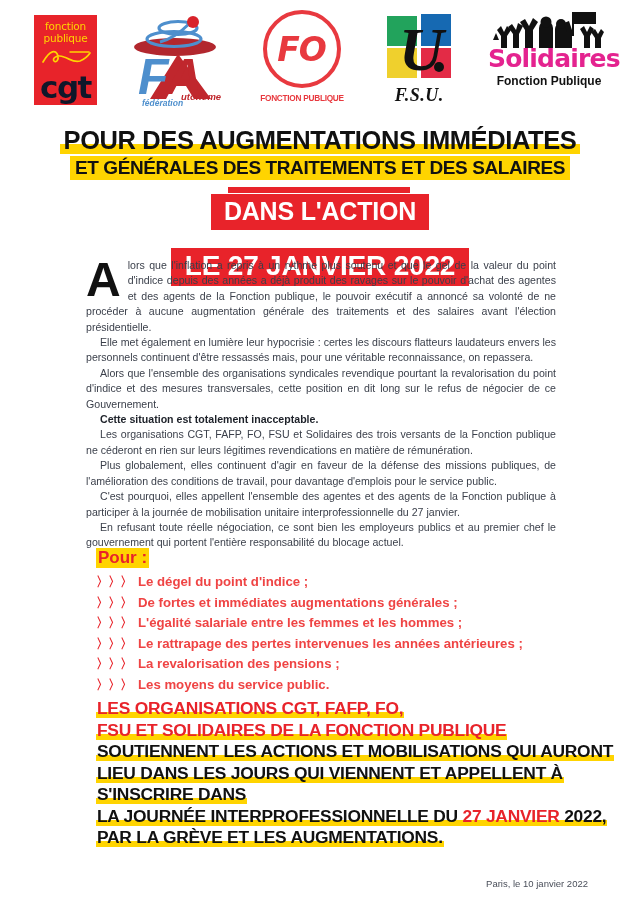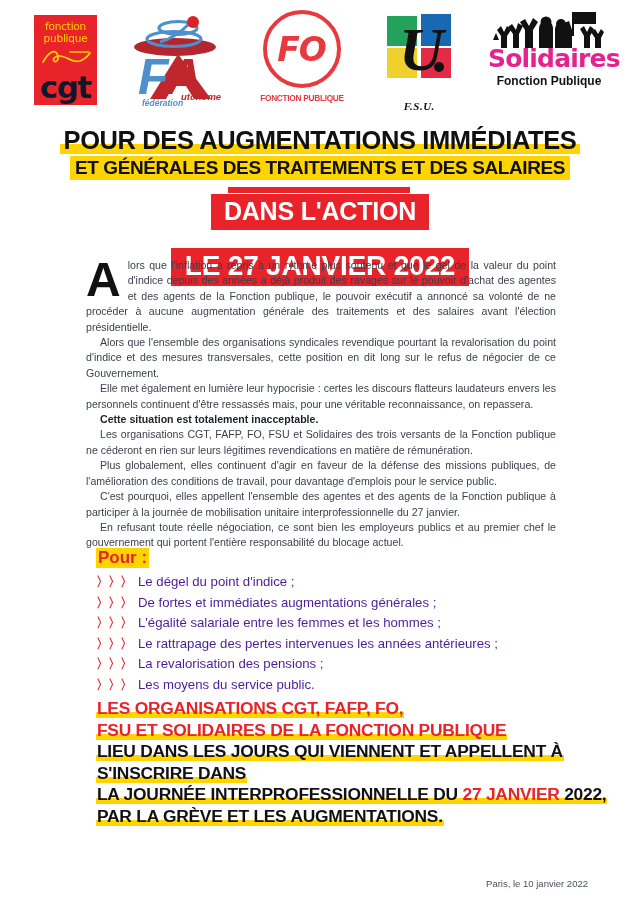--- a/index.html
+++ b/index.html
@@ -97,25 +97,25 @@
     font-size: 9px;
     letter-spacing: -0.3px;
     transform: scaleX(.92);
     font-family: "Liberation Sans", sans-serif;
   }
 
   
   .logo-fsu { width: 92px; height: 100px; position: relative; text-align:center;}
   .fsu-sq { width: 72px; height: 72px; margin: 0 auto; position: relative; }
   .fsu-sub {
-    margin-top: 18px;
+    margin-top: 3px;
     font-family: "Liberation Serif", "DejaVu Serif", serif;
     font-weight: bold;
     font-style: italic;
-    font-size: 11px;
+    font-size: 18px;
     color: #111111;
     letter-spacing: .5px;
   }
 
   
   .logo-sol { width: 122px; height: 100px; position: relative; text-align: center; }
   .sol-crowd { height: 38px; width: 120px; margin: 0 auto; display:block; }
   .sol-word {
     color: #e4238f;
     font-weight: bold;
@@ -232,23 +232,23 @@
   .chev {
     color: #e8232a;
     font-family: "Liberation Sans", sans-serif;
     font-weight: bold;
     font-size: 13px;
     letter-spacing: -1px;
     margin-right: 6px;
     flex: 0 0 auto;
   }
   .pour-text {
-    color: #4c1d95;
-    font-family: "Liberation Sans", sans-serif;
-    font-weight: normal;
+    color: #ef4444;
+    font-family: "Liberation Sans", sans-serif;
+    font-weight: bold;
     font-size: 13.2px;
     line-height: 16px;
   }
 
   
   .cta {
     position: absolute;
     left: 96px; top: 698px;
     width: 490px;
   }
@@ -361,22 +361,22 @@
 
 <div class="banners">
   <div><span class="banner banner-1">DANS L'ACTION</span></div>
   <div><span class="banner banner-2">LE 27 JANVIER 2022</span></div>
 </div>
 
 <div class="body-col">
   <p class="first">
     <span class="dropcap">A</span><span>lors que l'inflation a repris à un rythme plus soutenu et que le gel de la valeur du point d'indice depuis des années a déjà produit des ravages sur le pouvoir d'achat des agentes et des agents de la Fonction publique, le pouvoir exécutif a annoncé sa volonté de ne procéder à aucune augmentation générale des traitements et des salaires avant l'élection présidentielle.</span>
   </p>
+  <p>Elle met également en lumière leur hypocrisie : certes les discours flatteurs laudateurs envers les personnels continuent d'être ressassés mais, pour une véritable reconnaissance, on repassera.</p>
   <p>Alors que l'ensemble des organisations syndicales revendique pourtant la revalorisation du point d'indice et des mesures transversales, cette position en dit long sur le refus de négocier de ce Gouvernement.</p>
-  <p>Elle met également en lumière leur hypocrisie : certes les discours flatteurs laudateurs envers les personnels continuent d'être ressassés mais, pour une véritable reconnaissance, on repassera.</p>
   <p style="text-indent:14px"><b>Cette situation est totalement inacceptable.</b></p>
   <p>Les organisations CGT, FAFP, FO, FSU et Solidaires des trois versants de la Fonction publique ne céderont en rien sur leurs légitimes revendications en matière de rémunération.</p>
   <p>Plus globalement, elles continuent d'agir en faveur de la défense des missions publiques, de l'amélioration des conditions de travail, pour davantage d'emplois pour le service public.</p>
   <p>C'est pourquoi, elles appellent l'ensemble des agentes et des agents de la Fonction publique à participer à la journée de mobilisation unitaire interprofessionnelle du 27 janvier.</p>
   <p>En refusant toute réelle négociation, ce sont bien les employeurs publics et au premier chef le gouvernement qui portent l'entière responsabilité du blocage actuel.</p>
 </div>
 
 <div class="pour-block">
   <div class="pour-title">Pour :</div>
   <div class="pour-list">
@@ -403,19 +403,20 @@
     <div class="pour-item">
       <span class="chev">〉〉〉</span>
       <span class="pour-text">Les moyens du service public.</span>
     </div>
   </div>
 </div>
 
 <div class="cta">
   <div class="cta-line cta-red"><span class="mark">LES ORGANISATIONS CGT, FAFP, FO,</span></div>
   <div class="cta-line cta-red"><span class="mark">FSU ET SOLIDAIRES DE LA FONCTION PUBLIQUE</span></div>
+  <div class="cta-line cta-dark"><span class="mark">SOUTIENNENT LES ACTIONS ET MOBILISATIONS QUI AURONT</span></div>
   <div class="cta-line cta-dark"><span class="mark">LIEU DANS LES JOURS QUI VIENNENT ET APPELLENT À</span></div>
   <div class="cta-line cta-dark"><span class="mark">S'INSCRIRE DANS</span></div>
   <div class="cta-line cta-dark"><span class="mark"><span> LA JOURNÉE INTERPROFESSIONNELLE DU </span><span class="cta-red">27 JANVIER</span><span> 2022,</span></span></div>
   <div class="cta-line cta-dark"><span class="mark">PAR LA GRÈVE ET LES AUGMENTATIONS.</span></div>
 </div>
 
 <div class="footer-date">Paris, le 10 janvier 2022</div>
 
 </body></html>

